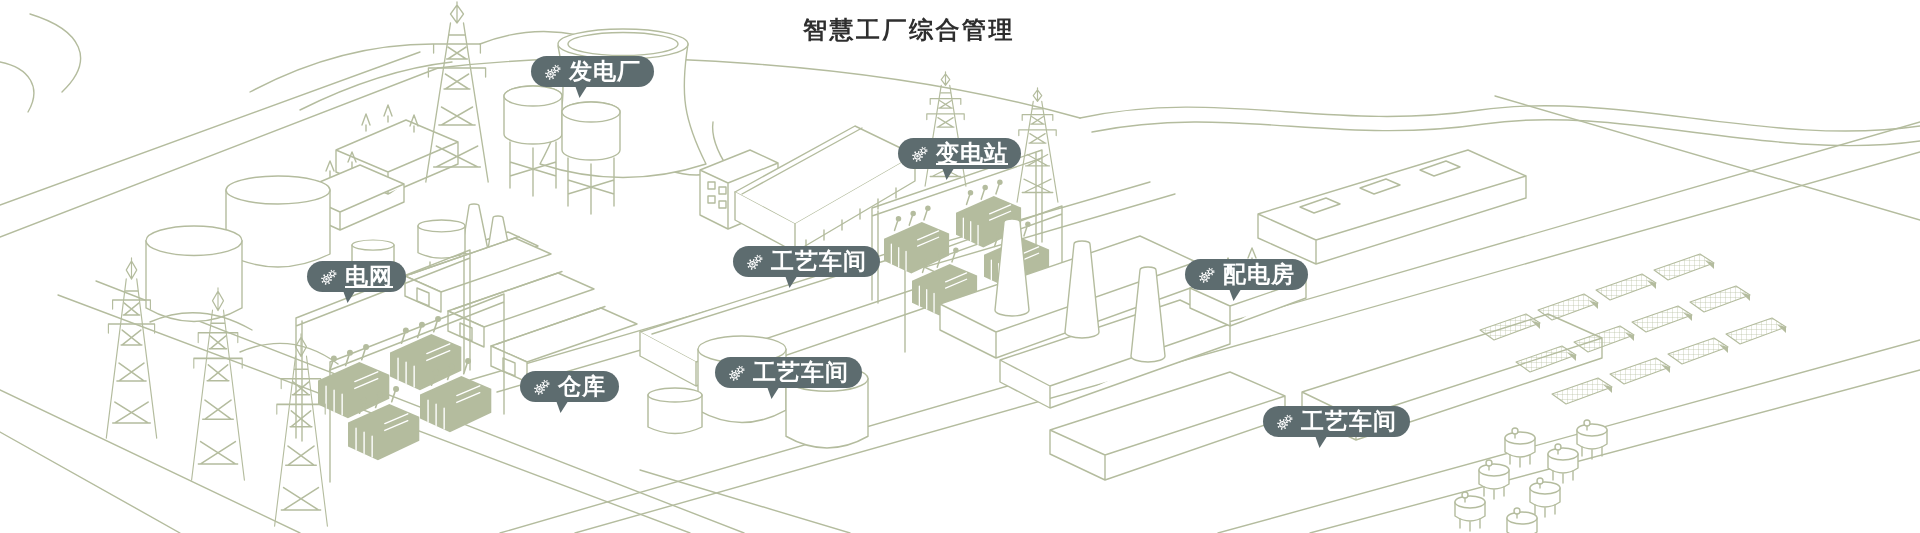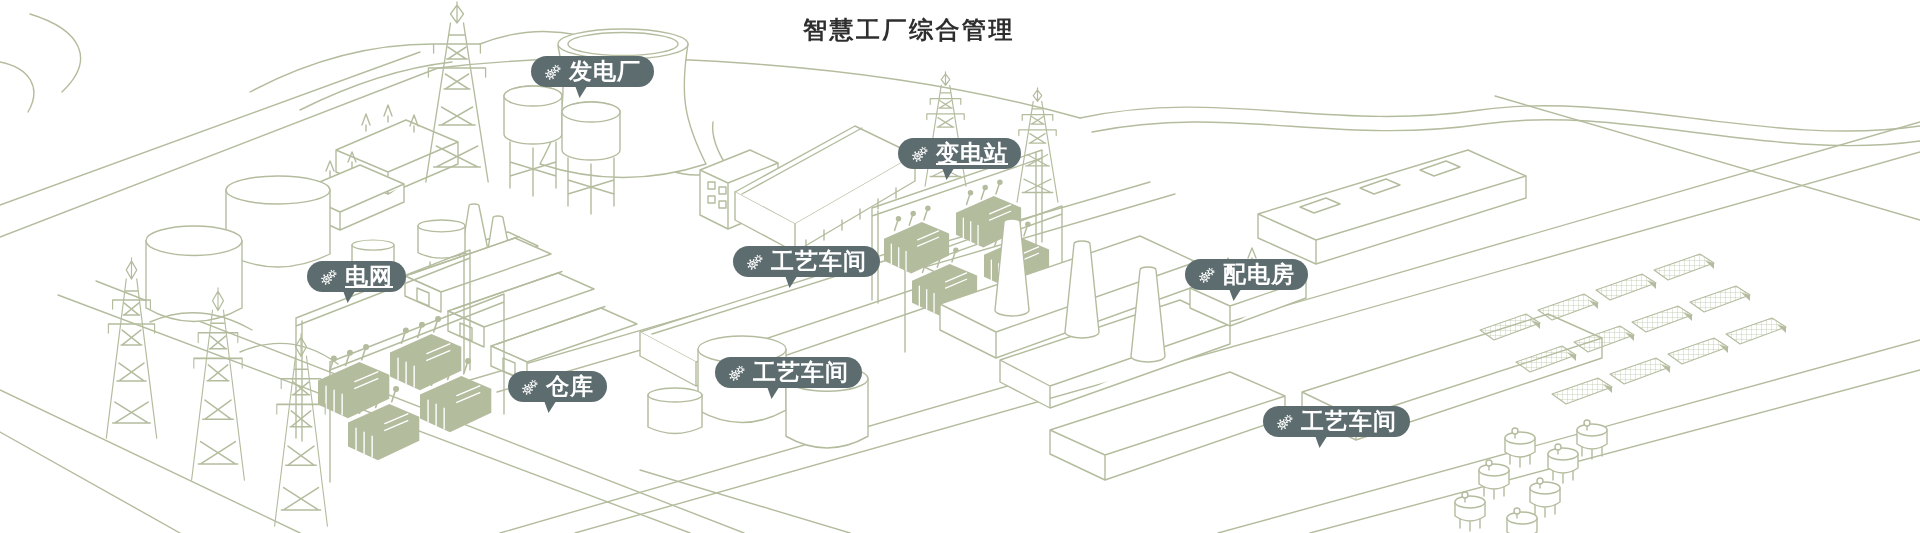--- a/index.html
+++ b/index.html
@@ -303,21 +303,21 @@
           <circle cx="7.2" cy="12.6" r="3.1" stroke-width="1.3"></circle>
           <circle cx="7.2" cy="12.6" r="5" stroke-width="1.9" stroke-dasharray="1.5 2.42"></circle>
           <circle cx="7.2" cy="12.6" r="0.8" stroke-width="1.2"></circle>
           <circle cx="13.8" cy="6.4" r="2.2" stroke-width="1.2"></circle>
           <circle cx="13.8" cy="6.4" r="3.7" stroke-width="1.5" stroke-dasharray="1.2 1.83"></circle>
         </g>
       </svg>
     <span data-interactable="false">配电房</span>
   </div>
 
-  <div class="pin" data-interactable="true" style="left:508px;top:371px;">
+  <div class="pin" data-interactable="true" style="left:520px;top:371px;">
     <svg class="gear" data-interactable="false" viewBox="0 0 20 20" width="18" height="18">
         <g fill="none" stroke="#fff">
           <circle cx="7.2" cy="12.6" r="3.1" stroke-width="1.3"></circle>
           <circle cx="7.2" cy="12.6" r="5" stroke-width="1.9" stroke-dasharray="1.5 2.42"></circle>
           <circle cx="7.2" cy="12.6" r="0.8" stroke-width="1.2"></circle>
           <circle cx="13.8" cy="6.4" r="2.2" stroke-width="1.2"></circle>
           <circle cx="13.8" cy="6.4" r="3.7" stroke-width="1.5" stroke-dasharray="1.2 1.83"></circle>
         </g>
       </svg>
     <span data-interactable="false">仓库</span>

